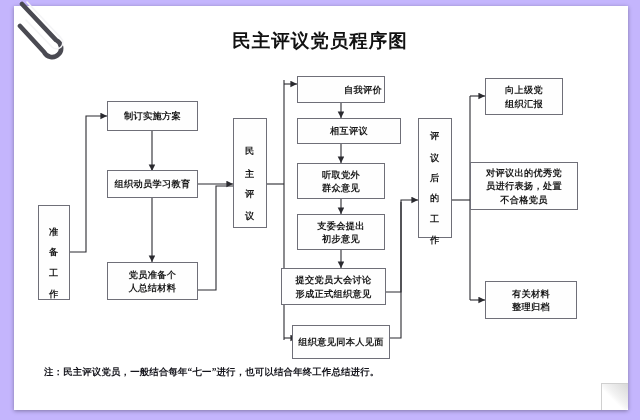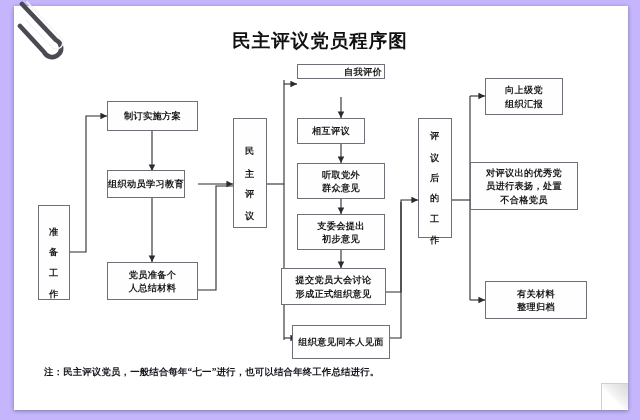--- a/index.html
+++ b/index.html
@@ -155,32 +155,32 @@
       <path d="M470,96 L485,96" marker-end="url(#ah)"></path>
       <path d="M470,186 L485,186" marker-end="url(#ah)"></path>
       <path d="M470,300 L485,300" marker-end="url(#ah)"></path>
     </g>
   </svg>
 
   <div class="nodebox vert" style="left:38px; top:205px; width:32px; height:95px;">准 备 工 作</div>
 
   <div class="nodebox" style="left:107px; top:101px; width:91px; height:30px;">制订实施方案</div>
 
-  <div class="nodebox" style="left:107px; top:170px; width:78px; height:28px;">组织动员学习教育</div>
+  <div class="nodebox" style="left:107px; top:170px; width:91px; height:28px;">组织动员学习教育</div>
 
   <div class="nodebox" style="left:107px; top:262px; width:91px; height:38px; flex-direction:column;">
     <span>党员准备个</span>
     <span>人总结材料</span>
   </div>
 
   <div class="nodebox vert" style="left:233px; top:118px; width:34px; height:110px;">民 主 评 议</div>
 
-  <div class="nodebox" style="left:297px; top:64px; width:88px; height:15px;padding-left:44px;">自我评价</div>
-
-  <div class="nodebox" style="left:297px; top:118px; width:68px; height:26px;">相互评议</div>
+  <div class="nodebox" style="left:297px; top:76px; width:88px; height:27px;padding-left:44px;">自我评价</div>
+
+  <div class="nodebox" style="left:297px; top:118px; width:104px; height:26px;">相互评议</div>
 
   <div class="nodebox" style="left:297px; top:163px; width:88px; height:36px; flex-direction:column;">
     <span>听取党外</span>
     <span>群众意见</span>
   </div>
 
   <div class="nodebox" style="left:281px; top:268px; width:105px; height:37px; flex-direction:column;">
     <span>提交党员大会讨论</span>
     <span>形成正式组织意见</span>
   </div>
@@ -198,20 +198,20 @@
     <span>向上级党</span>
     <span>组织汇报</span>
   </div>
 
   <div class="nodebox" style="left:470px; top:162px; width:108px; height:48px; flex-direction:column;">
     <span>对评议出的优秀党</span>
     <span>员进行表扬，处置</span>
     <span>不合格党员</span>
   </div>
 
-  <div class="nodebox" style="left:485px; top:281px; width:102px; height:38px; flex-direction:column;">
+  <div class="nodebox" style="left:485px; top:281px; width:92px; height:38px; flex-direction:column;">
     <span>有关材料</span>
     <span>整理归档</span>
   </div>
 
   <div id="note">注：民主评议党员，一般结合每年“七一”进行，也可以结合年终工作总结进行。</div>
 
 </div>
 
 </body></html>

